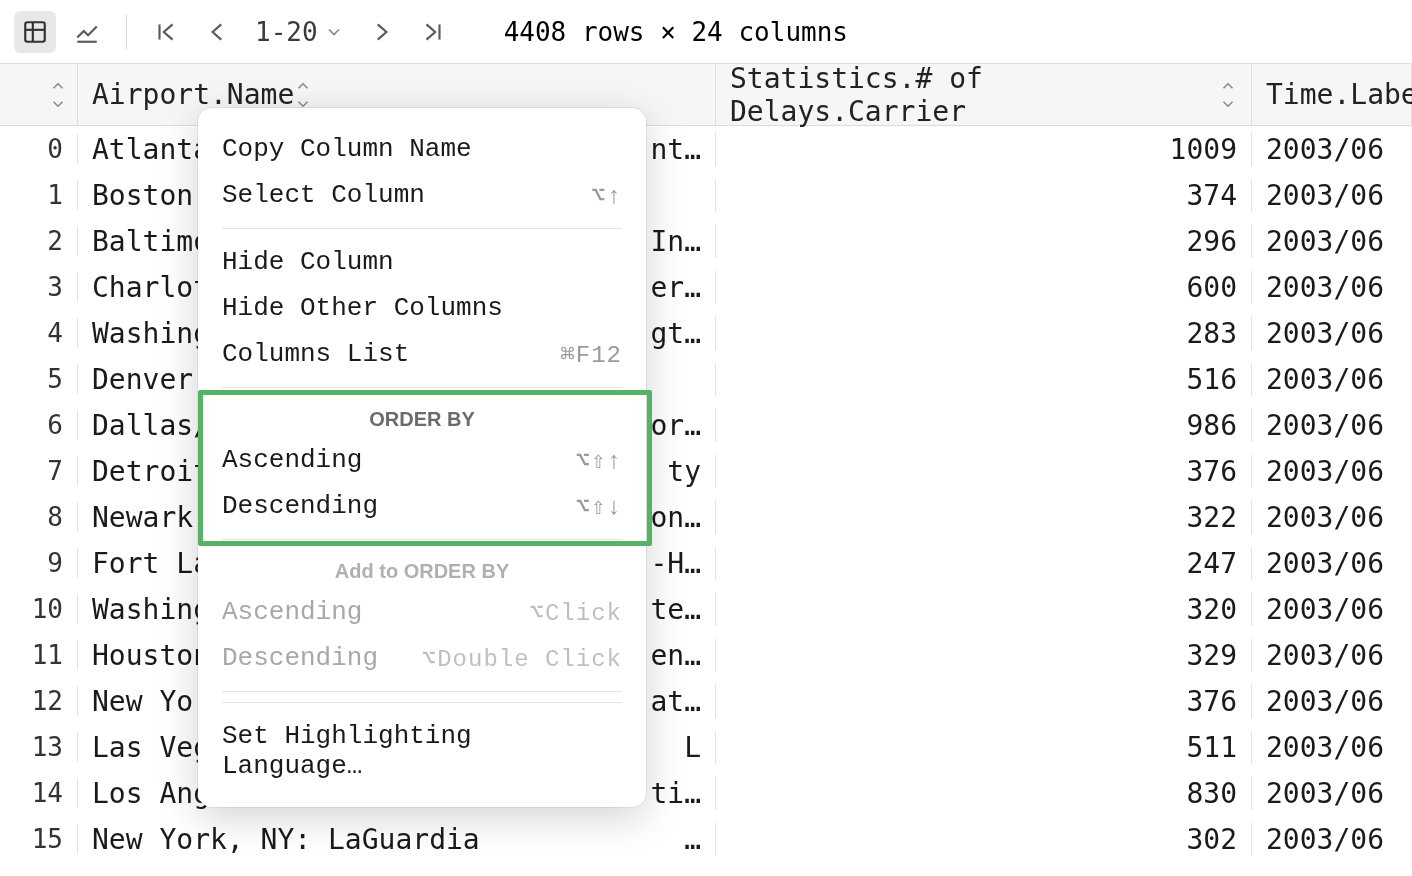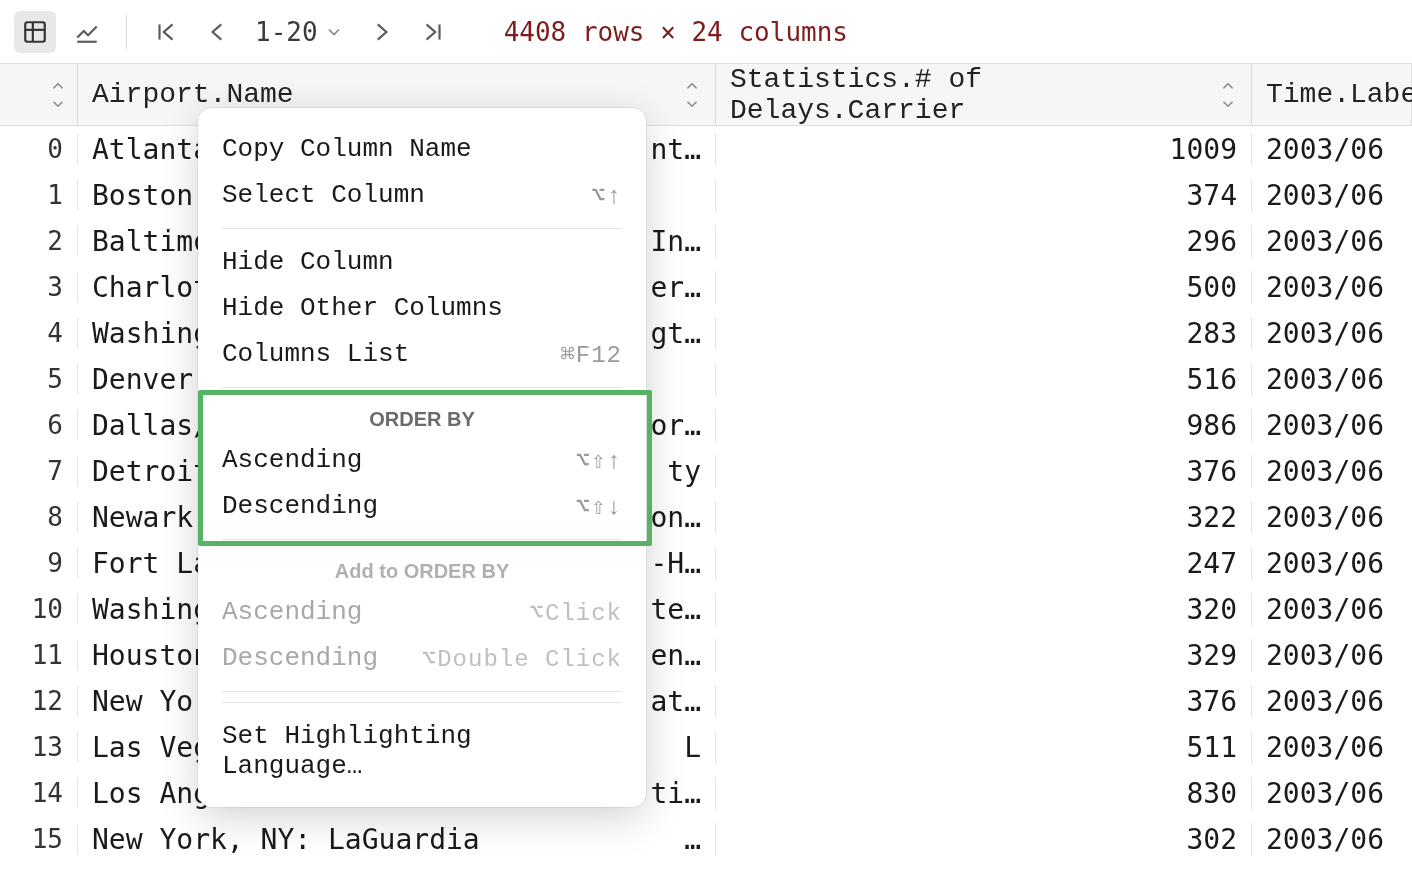--- a/index.html
+++ b/index.html
@@ -30,42 +30,41 @@
     color: #5a5a5a;
   }
   .tb-btn.active { background: #e8e8e8; color: #333; }
   .tb-sep { width:1px; height:34px; background:#d8d8d8; margin:0 8px; }
   .tb-btn svg { width: 26px; height: 26px; stroke: currentColor; fill:none; stroke-width:2; }
   .pager {
     display:flex; align-items:center; gap:6px;
     color:#3a3a3a; font-size:26px;
     padding:0 6px;
   }
-  .status { margin-left:40px; font-size:26px; color:#7f1d1d; }
+  .status { margin-left:40px; font-size:26px; color:#000000; }
 
   
   .grid-header {
     display:flex;
     height:62px;
     background:#f6f6f6;
     border-bottom:1px solid #dcdcdc;
   }
   .rownum-head {
     width:78px; flex:0 0 78px;
     border-right:1px solid #dcdcdc;
     display:flex; align-items:center; justify-content:flex-end;
     padding-right:10px;
   }
   .col-head {
-    display:flex; align-items:center; justify-content:space-between;
+    display:flex; align-items:center; 
     padding:0 14px;
     border-right:1px solid #dcdcdc;
     font-size:28px;
     color:#222;
-    font-family:Liberation Mono, monospace;
   }
   .col-head .sorter svg, .rownum-head .sorter svg { width:18px; height:18px; }
   .sorter { display:flex; flex-direction:column; gap:-4px; color:#888; }
   .sorter svg { stroke:currentColor; fill:none; stroke-width:2;}
   .col-name { flex:0 0 638px; }
   .col-stat { flex:0 0 536px;gap:38px; }
   .col-time { flex:1 1 auto; min-width:160px; }
 
   
   .grid-body {}
@@ -245,21 +244,21 @@
       </div>
       <div class="cell cell-stat mono">296</div>
       <div class="cell cell-time mono">2003/06</div>
     </div>
     <div class="row">
       <div class="rownum mono">3</div>
       <div class="cell cell-name mono">
         <span style="float:left">Charlott</span>
         <span style="float:right">er…</span>
       </div>
-      <div class="cell cell-stat mono">500</div>
+      <div class="cell cell-stat mono">600</div>
       <div class="cell cell-time mono">2003/06</div>
     </div>
     <div class="row">
       <div class="rownum mono">4</div>
       <div class="cell cell-name mono">
         <span style="float:left">Washingt</span>
         <span style="float:right">gt…</span>
       </div>
       <div class="cell cell-stat mono">283</div>
       <div class="cell cell-time mono">2003/06</div>

